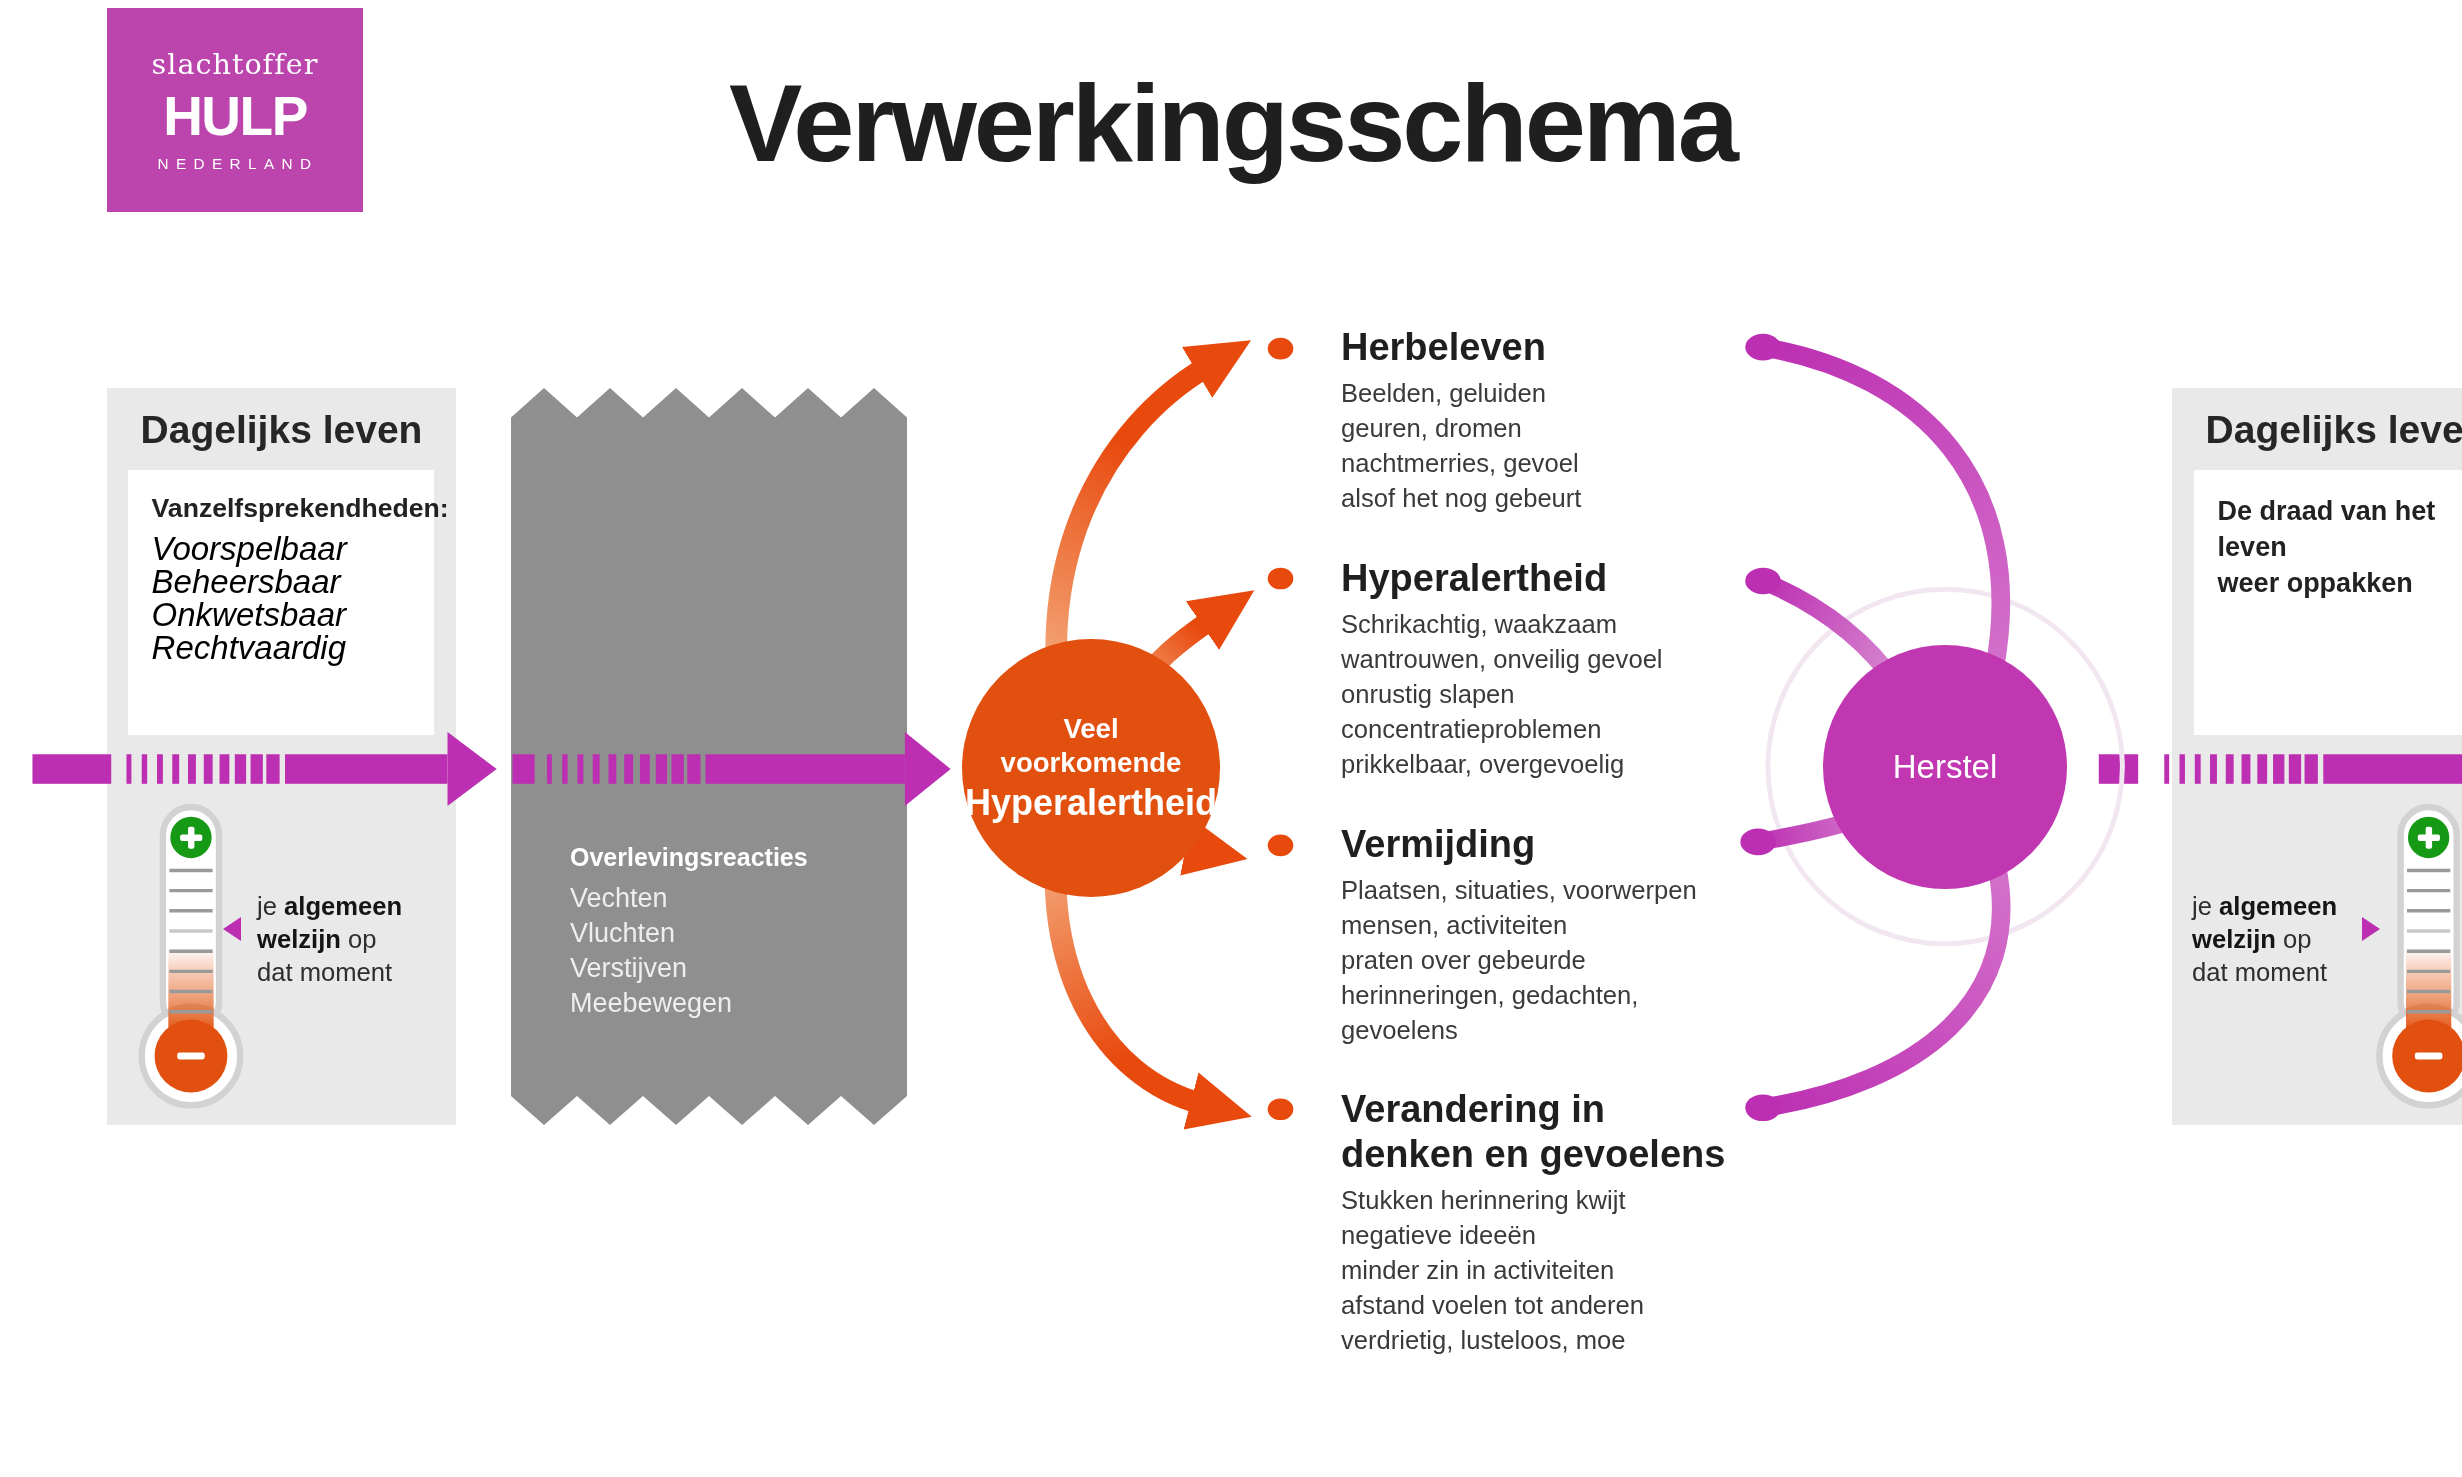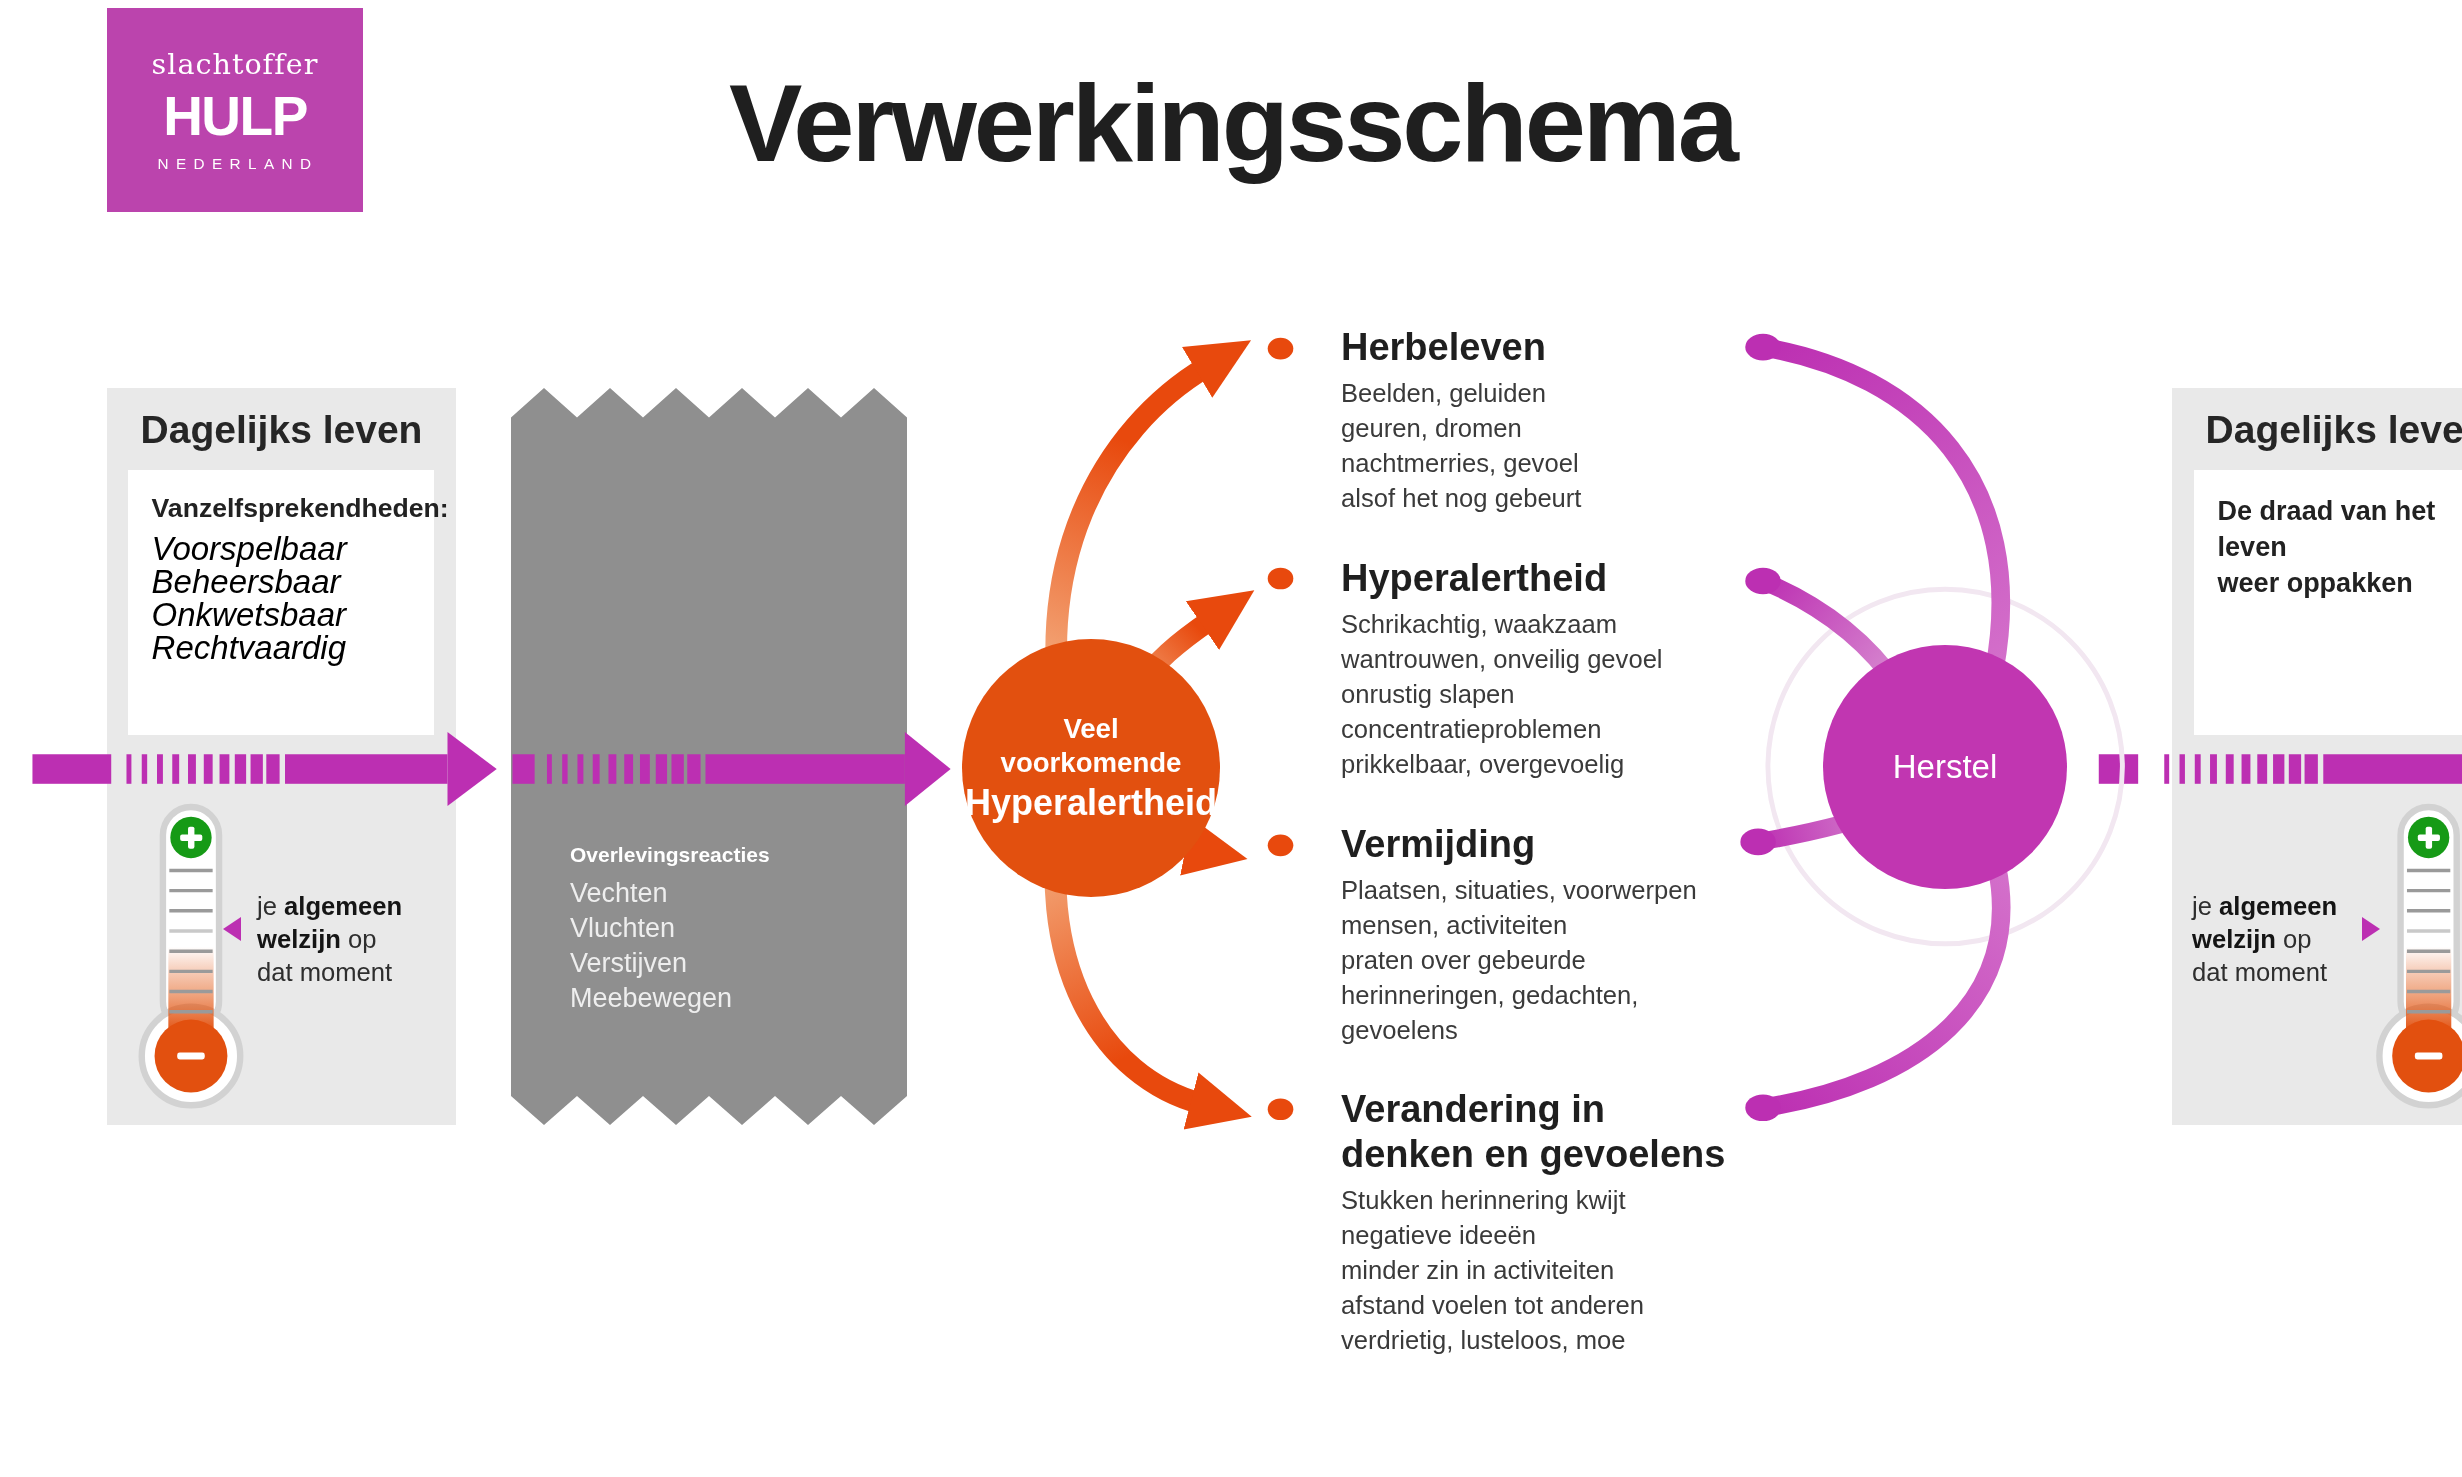--- a/index.html
+++ b/index.html
@@ -31,21 +31,21 @@
 
   .whitebox{background:#fff;box-sizing:border-box;padding:22.7px 23.6px;}
   .wb-left{left:128px;top:470px;width:306px;height:265px;}
   .wb-gray{left:558px;top:470px;width:304px;height:265px;}
   .wb-right{left:2194px;top:470px;width:299px;height:265px;}
   .wb-title{font-size:26.6px;font-weight:800;color:#222;margin-bottom:7.9px;}
   .wb-item{font-size:33px;color:#000000;line-height:33px;font-style:italic;}
   .wb-right .big{font-size:27px;font-weight:800;color:#222;line-height:36px;}
 
   .survival{left:570px;top:843px;width:295px;}
-  .survival .t{font-size:21px;font-weight:800;color:#fff;margin-bottom:8.9px;}
+  .survival .t{font-size:25px;font-weight:800;color:#fff;margin-bottom:8.9px;}
   .survival .i{font-size:27px;color:rgba(255,255,255,.85);line-height:35px;}
 
   
   .bigcircle{border-radius:50%;color:#fff;display:flex;flex-direction:column;
              align-items:center;justify-content:center;}
   .stress{left:962px;top:639px;width:258px;height:258px;background:#e2500f;}
   .stress .s1{font-size:27.6px;font-weight:800;line-height:34px;}
   .stress .s3{font-size:36px;font-weight:800;line-height:45px;}
   .herstel{left:1823px;top:645px;width:244px;height:244px;background:#c136b1;}
   .herstel .h1{font-size:33px;font-weight:400;}

